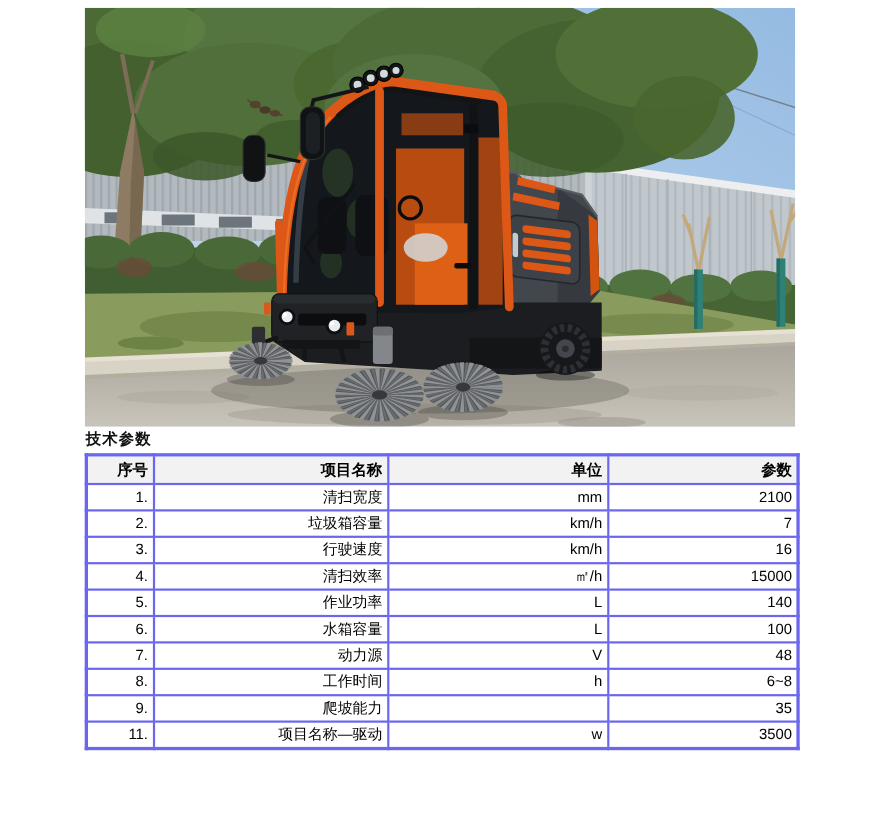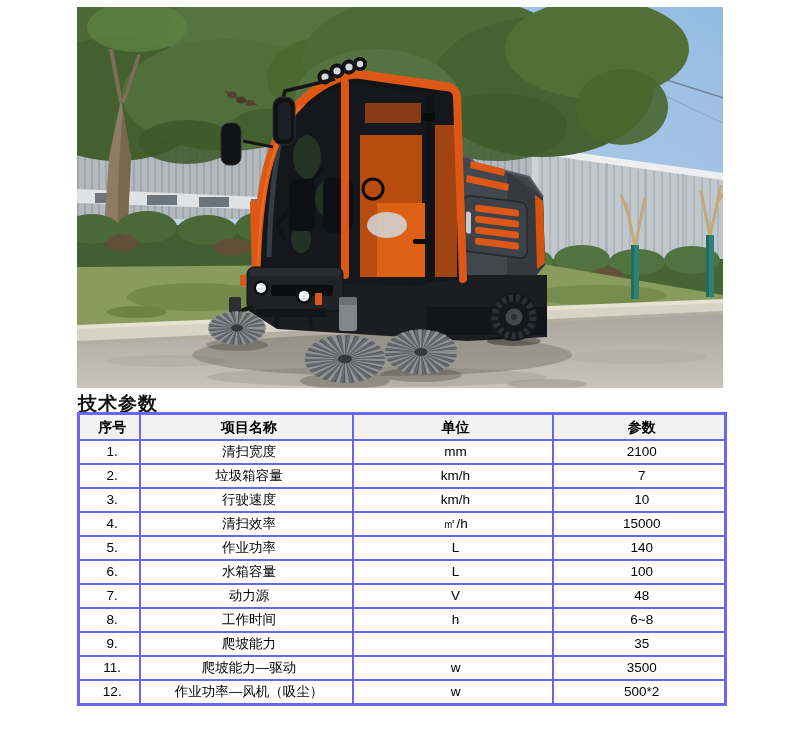--- a/index.html
+++ b/index.html
@@ -4,24 +4,24 @@
 <style>
   html,body{margin:0;padding:0;background:#ffffff;}
   body{width:800px;height:751px;position:relative;overflow:hidden;
        font-family:"Liberation Sans","DejaVu Sans",sans-serif;color:#000;}
   :root{
     --table-border:#6b66ee;
     --table-header-bg:#f2f2f2;
   }
   .photo{position:absolute;left:77px;top:7px;width:646px;height:381px;overflow:hidden;}
   .photo svg{display:block;}
-  .section-title{position:absolute;left:78px;top:391px;font-size:19px;font-weight:bold;color:#111;letter-spacing:1px;}
+  .section-title{position:absolute;left:78px;top:391px;font-size:14px;font-weight:bold;color:#111;letter-spacing:1px;}
   table.specs{position:absolute;left:77px;top:412px;width:647px;border-collapse:collapse;table-layout:fixed;
     border:3px solid var(--table-border);font-size:13.5px;}
-  table.specs th,table.specs td{border:2px solid var(--table-border);text-align:center;vertical-align:middle;
+  table.specs th,table.specs td{border:2px solid var(--table-border);text-align:right;vertical-align:middle;
     padding:1px 4px 1px 10px;height:20px;line-height:20px;overflow:hidden;white-space:nowrap;}
   table.specs thead th{background:var(--table-header-bg);font-weight:bold;font-size:14px;height:22px;line-height:22px;}
   table.specs tbody td{background:#ffffff;font-weight:normal;}
 </style>
 </head>
 <body>
 
 <div class="page">
 
   <div class="photo">
@@ -346,21 +346,21 @@
       <tr>
         <td>2.</td>
         <td>垃圾箱容量</td>
         <td>km/h</td>
         <td>7</td>
       </tr>
       <tr>
         <td>3.</td>
         <td>行驶速度</td>
         <td>km/h</td>
-        <td>10</td>
+        <td>16</td>
       </tr>
       <tr>
         <td>4.</td>
         <td>清扫效率</td>
         <td>㎡/h</td>
         <td>15000</td>
       </tr>
       <tr>
         <td>5.</td>
         <td>作业功率</td>
@@ -386,25 +386,19 @@
         <td>6~8</td>
       </tr>
       <tr>
         <td>9.</td>
         <td>爬坡能力</td>
         <td></td>
         <td>35</td>
       </tr>
       <tr>
         <td>11.</td>
-        <td>爬坡能力—驱动</td>
+        <td>项目名称—驱动</td>
         <td>w</td>
         <td>3500</td>
-      </tr>
-      <tr>
-        <td>12.</td>
-        <td>作业功率—风机（吸尘）</td>
-        <td>w</td>
-        <td>500*2</td>
       </tr>
     </tbody>
   </table>
 </div>
 
 </body></html>

